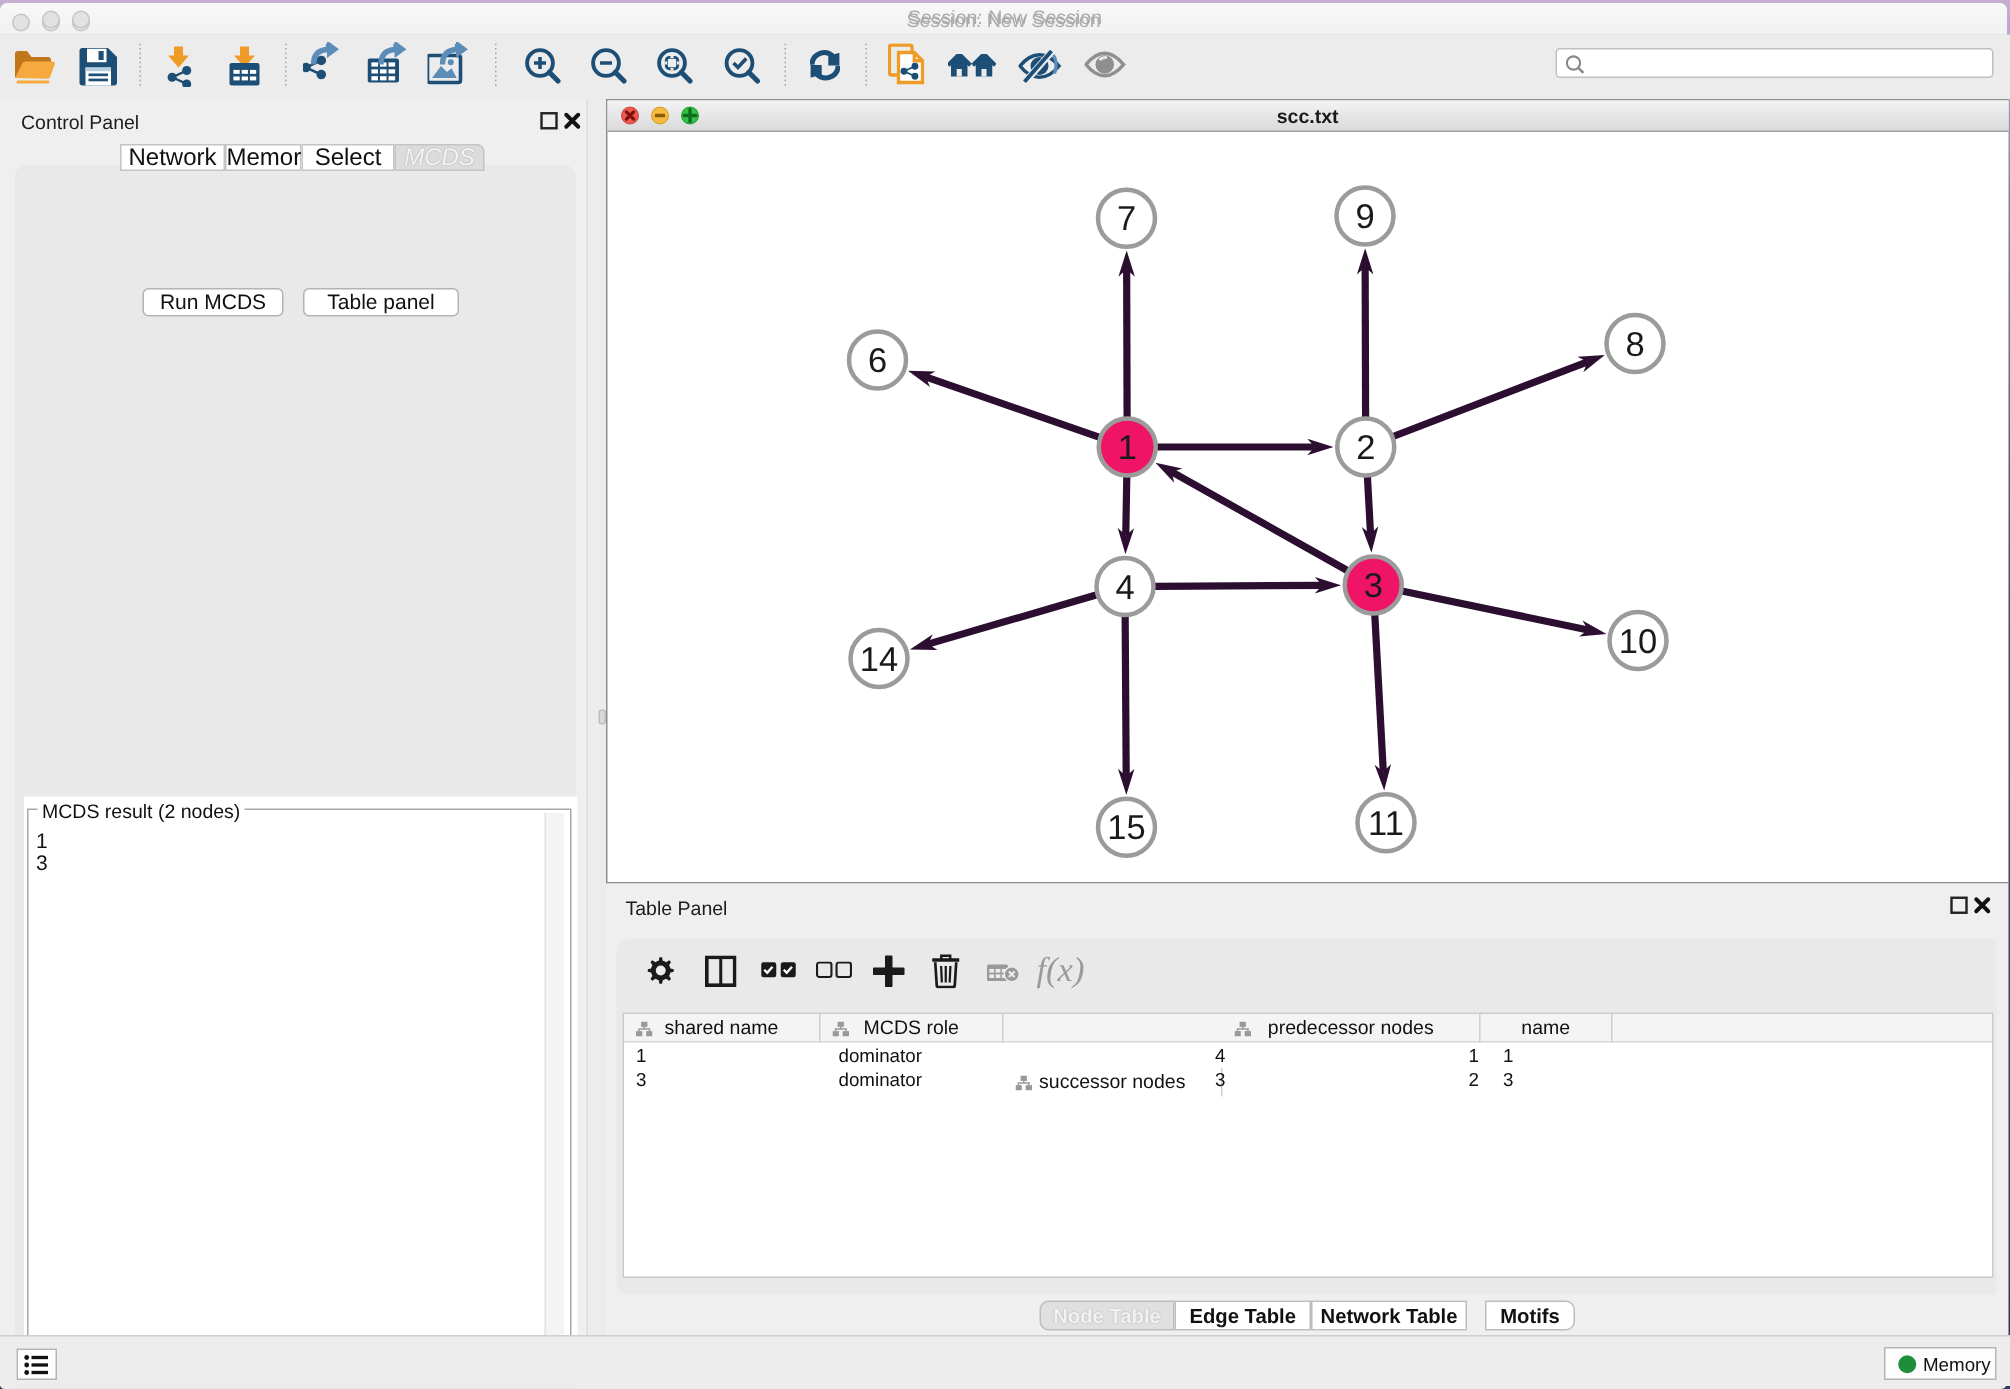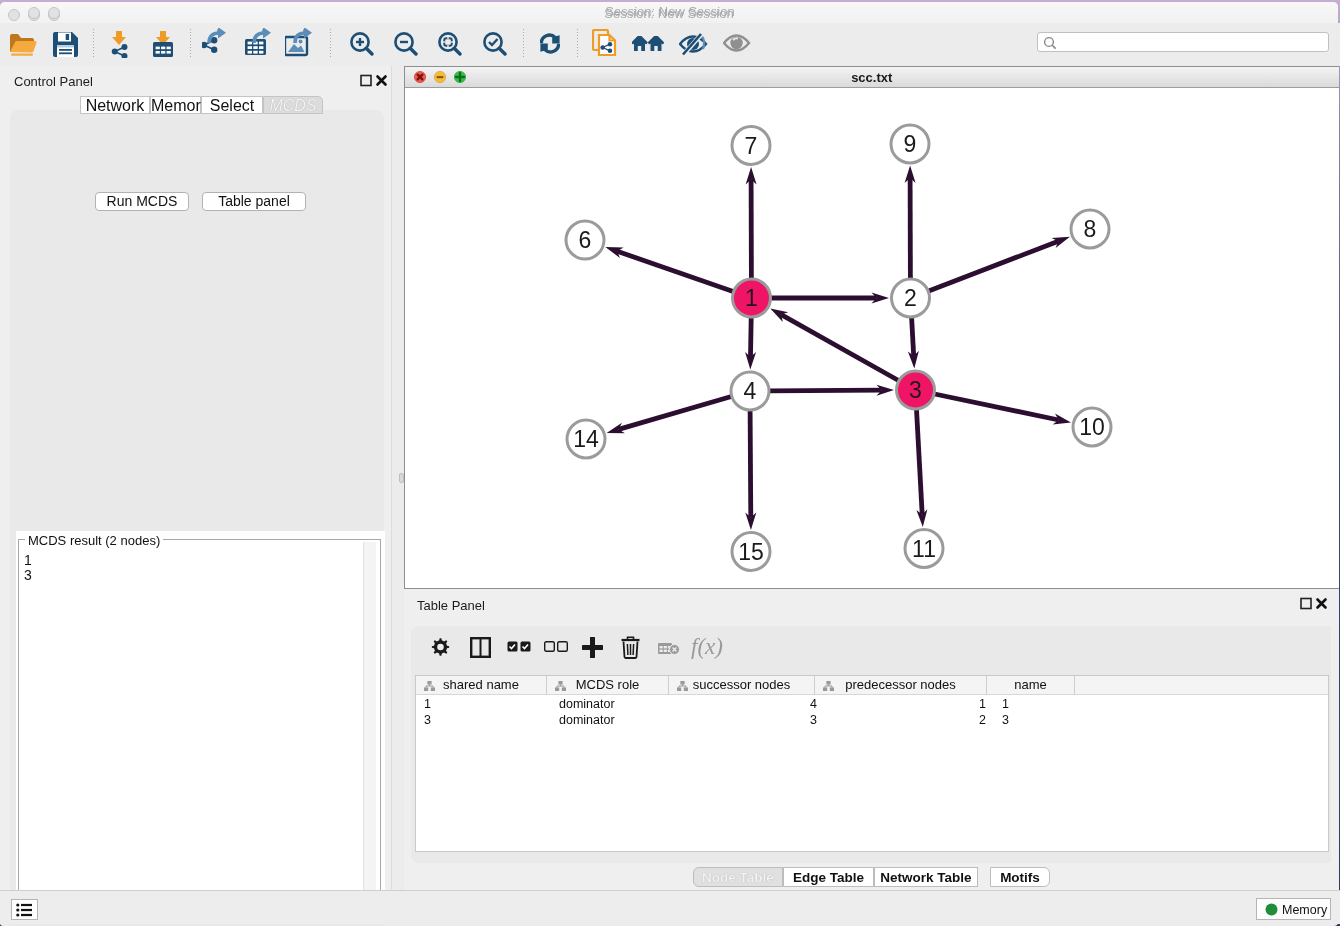--- a/index.html
+++ b/index.html
@@ -415,21 +415,21 @@
         <div class="th" style="left:131px; width:122px;"><svg width="11" height="10" viewBox="0 0 11 10" style="position:absolute;left:8px;top:4.5px">
             <g fill="#999">
               <rect x="3.4" y="0" width="4.2" height="3.6"></rect>
               <rect x="0" y="6.4" width="4.2" height="3.6"></rect>
               <rect x="6.8" y="6.4" width="4.2" height="3.6"></rect>
             </g>
             <g stroke="#999" stroke-width="1">
               <path d="M5.5 3.6 L5.5 5 M2 6.4 L2 5 L9 5 L9 6.4" fill="none"></path>
             </g>
           </svg>MCDS role</div>
-        <div class="th" style="left:253px; width:146px;"><svg width="11" height="10" viewBox="0 0 11 10" style="position:absolute;left:8px;top:4.5px">
+        <div class="th" style="left:253px; width:146px;margin-top:36px;"><svg width="11" height="10" viewBox="0 0 11 10" style="position:absolute;left:8px;top:4.5px">
             <g fill="#999">
               <rect x="3.4" y="0" width="4.2" height="3.6"></rect>
               <rect x="0" y="6.4" width="4.2" height="3.6"></rect>
               <rect x="6.8" y="6.4" width="4.2" height="3.6"></rect>
             </g>
             <g stroke="#999" stroke-width="1">
               <path d="M5.5 3.6 L5.5 5 M2 6.4 L2 5 L9 5 L9 6.4" fill="none"></path>
             </g>
           </svg>successor nodes</div>
         <div class="th" style="left:399px; width:172px;"><svg width="11" height="10" viewBox="0 0 11 10" style="position:absolute;left:8px;top:4.5px">

